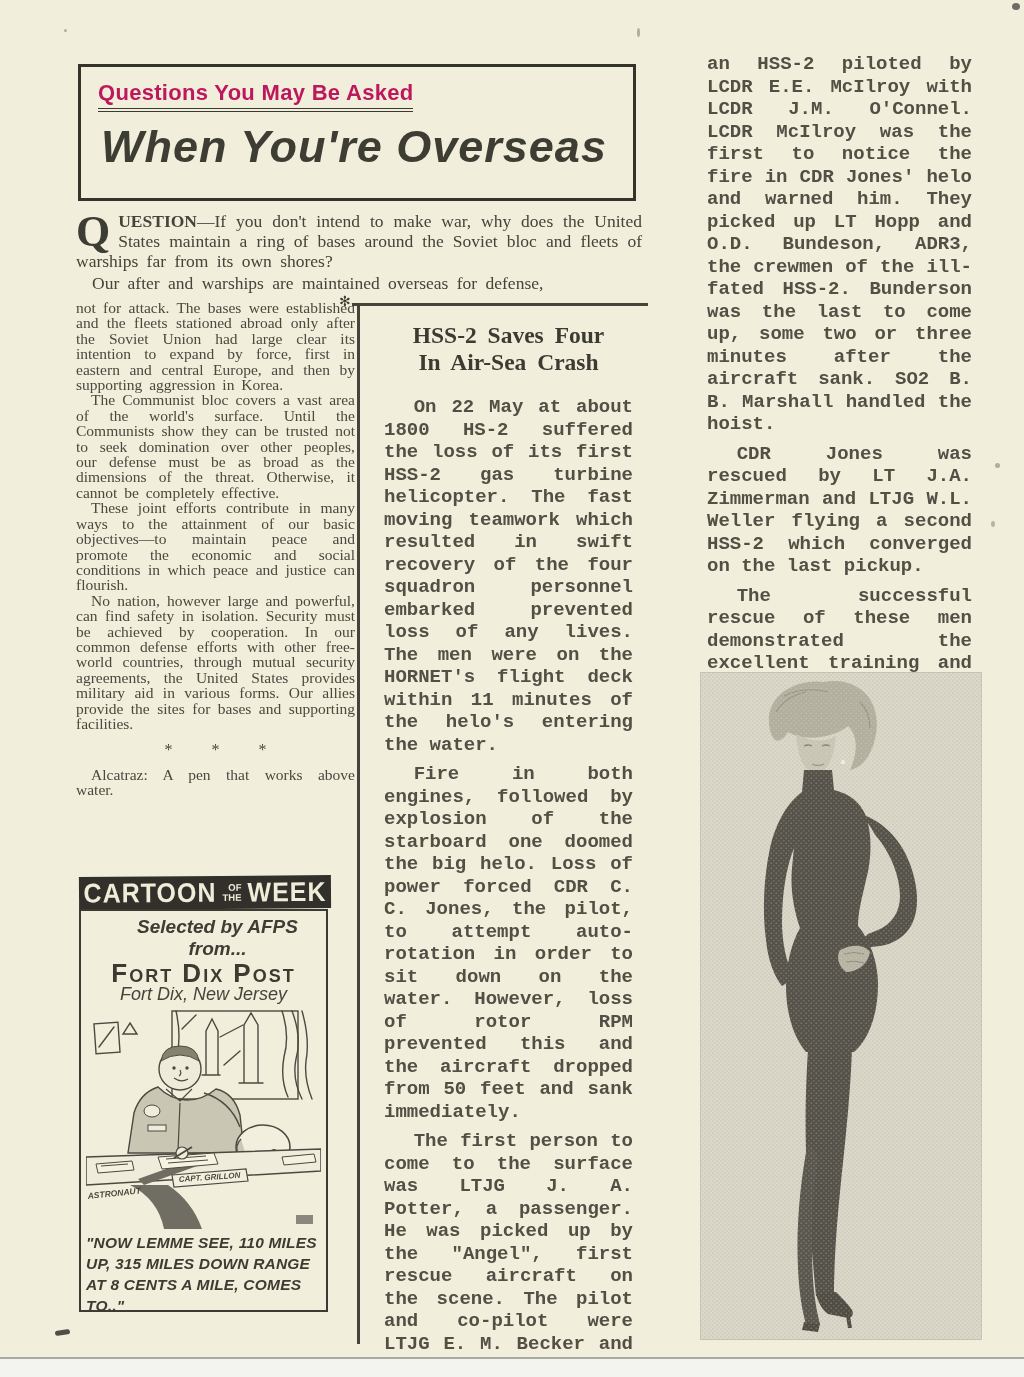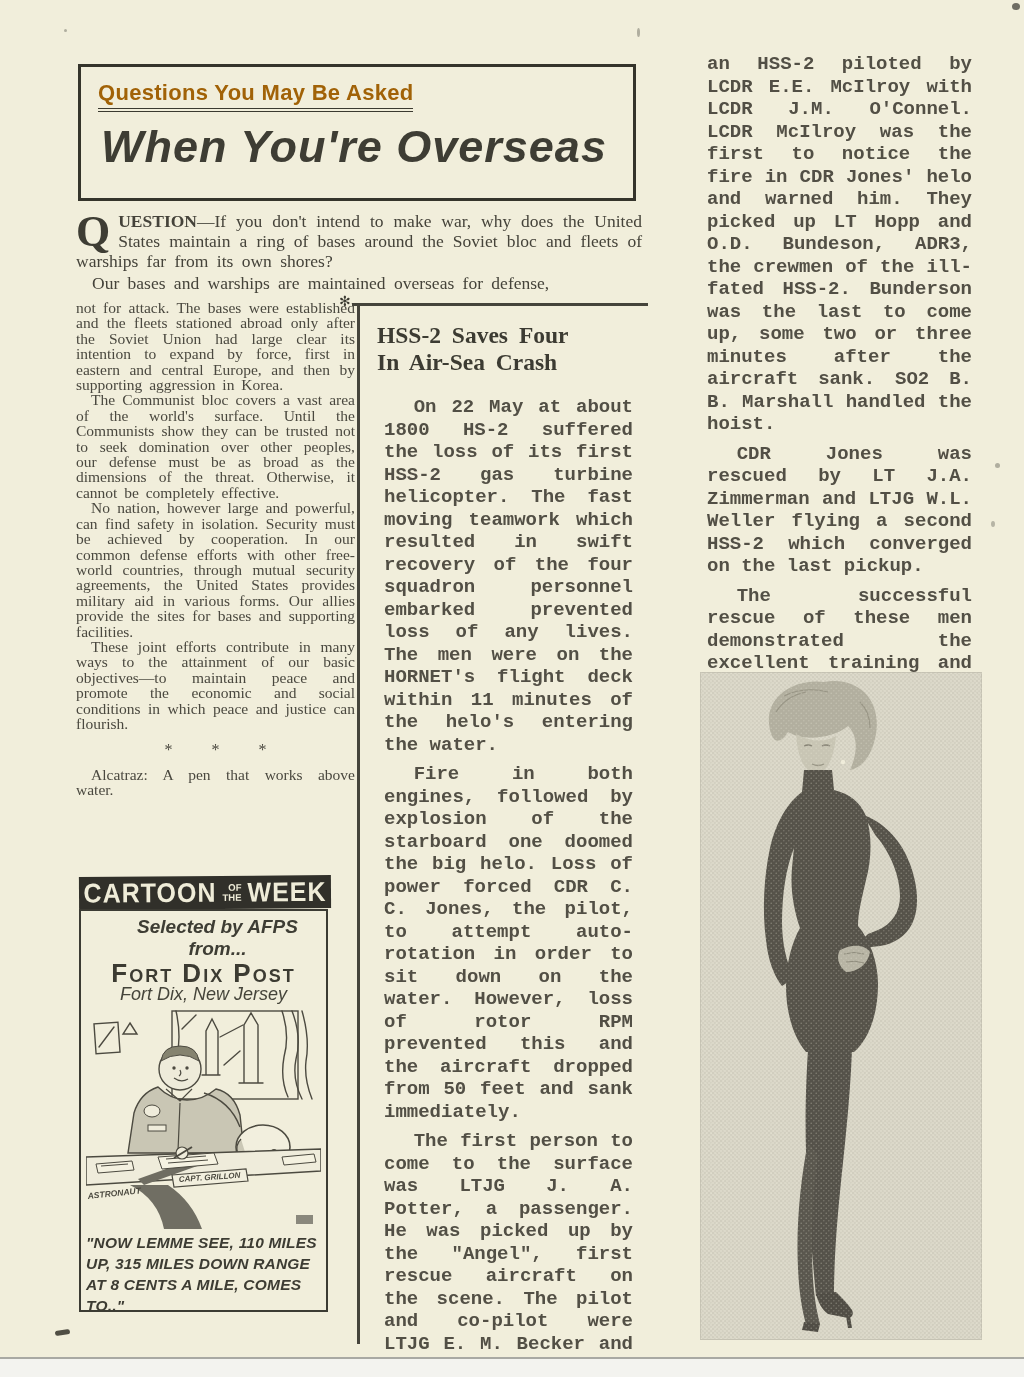--- a/index.html
+++ b/index.html
@@ -2,41 +2,41 @@
 <html><head>
 <meta charset="utf-8">
 <style>
   html,body{margin:0;padding:0;background:#8d8d89;}
   .page{position:relative;width:1024px;height:1377px;background:#f1eedb;overflow:hidden;
         font-family:"Liberation Serif",serif;color:#46443b;}
   
   .feature-box{position:absolute;left:78px;top:64px;width:552px;height:131px;border:3px solid #35342b;}
   .kicker-wrap{margin:13px 0 0 17px;}
   .kicker{display:inline-block;font-family:"Liberation Sans",sans-serif;font-weight:bold;
-          font-size:22px;color:#a16207;border-bottom:4px double #3b3a30;padding-bottom:2px;letter-spacing:.3px;}
+          font-size:22px;color:#be185d;border-bottom:4px double #3b3a30;padding-bottom:2px;letter-spacing:.3px;}
   .feature-title{margin:9px 8px 0 20px;font-family:"Liberation Sans",sans-serif;font-style:italic;
           font-weight:bold;font-size:45px;color:#3e3d34;letter-spacing:1px;white-space:nowrap;}
   
   .question-block{position:absolute;left:76px;top:211px;width:566px;}
   .question-block p{margin:0;font-size:17.5px;line-height:20px;text-align:justify;word-spacing:4px;color:#45433a;}
   .dropcap{float:left;font-size:44px;line-height:36px;font-weight:bold;margin:3px 8px 0 0;color:#3e3d34;}
   .q-bold{font-weight:bold;}
   .q-answer{text-indent:16px;margin-top:2px !important;}
   
   .left-col{position:absolute;left:76px;top:300px;width:279px;font-size:15.5px;line-height:15.4px;
             text-align:justify;word-spacing:3px;color:#4a483f;}
   .left-col p{margin:0;}
   .ind{text-indent:15px;}
   .stars{text-align:center;letter-spacing:16px;padding-left:16px;font-size:16px;margin:11px 0 9px;color:#4a483f;}
   
   .rule-h{position:absolute;left:352px;top:303px;width:296px;height:3px;background:#45443b;}
   .rule-v{position:absolute;left:357px;top:303px;width:3px;height:1041px;background:#45443b;}
   .ornament{position:absolute;left:339px;top:293px;font-size:14px;color:#3b3a31;}
   
-  .mid-head{position:absolute;left:377px;top:322px;width:263px;text-align:left;
+  .mid-head{position:absolute;left:377px;top:322px;width:263px;text-align:center;
             font-family:"Liberation Serif",serif;font-weight:bold;font-size:23.5px;line-height:27px;
             color:#3c3b32;word-spacing:5px;}
   .mid-col{position:absolute;left:377px;top:389px;width:263px;}
   .right-col{position:absolute;left:700px;top:46px;width:279px;}
   .tw{margin:7px;font-family:"Liberation Mono","DejaVu Sans Mono",monospace;font-size:19px;
       line-height:22.5px;color:#524f45;text-align:justify;font-weight:bold;}
   .tw.ind2{text-indent:2.6ch;}
   
   .cartoon-banner{position:absolute;left:79px;top:876px;width:252px;height:33px;background:#31302a;
       color:#efecd8;display:flex;align-items:center;justify-content:center;gap:6px;
@@ -67,28 +67,28 @@
 
   <div class="feature-box">
     <div class="kicker-wrap">
       <span class="kicker">Questions You May Be Asked</span>
     </div>
     <div class="feature-title">When You're Overseas</div>
   </div>
 
   <div class="question-block">
     <p><span class="dropcap">Q</span><span class="q-bold">UESTION</span><span>—If you don't intend to make war, why does the United States maintain a ring of bases around the Soviet bloc and fleets of warships far from its own shores?</span></p>
-    <p class="q-answer">Our bases and warships are maintained overseas for defense,</p>
+    <p class="q-answer">Our after and warships are maintained overseas for defense,</p>
   </div>
 
   <div class="left-col">
     <p>not for attack. The bases were established and the fleets stationed abroad only after the Soviet Union had large clear its intention to expand by force, first in eastern and central Europe, and then by supporting aggression in Korea.</p>
     <p class="ind">The Communist bloc covers a vast area of the world's surface. Until the Communists show they can be trusted not to seek domination over other peoples, our defense must be as broad as the dimensions of the threat. Otherwise, it cannot be completely effective.</p>
+    <p class="ind">These joint efforts contribute in many ways to the attainment of our basic objectives—to maintain peace and promote the economic and social conditions in which peace and justice can flourish.</p>
     <p class="ind">No nation, however large and powerful, can find safety in isolation. Security must be achieved by cooperation. In our common defense efforts with other free-world countries, through mutual security agreements, the United States provides military aid in various forms. Our allies provide the sites for bases and supporting facilities.</p>
-    <p class="ind">These joint efforts contribute in many ways to the attainment of our basic objectives—to maintain peace and promote the economic and social conditions in which peace and justice can flourish.</p>
     <div class="stars">* * *</div>
     <p class="ind">Alcatraz: A pen that works above water.</p>
   </div>
 
   <div class="rule-h"></div>
   <div class="rule-v"></div>
   <span class="ornament">✻</span>
 
   <div class="mid-head">
     <span>HSS-2 Saves Four</span><br>

